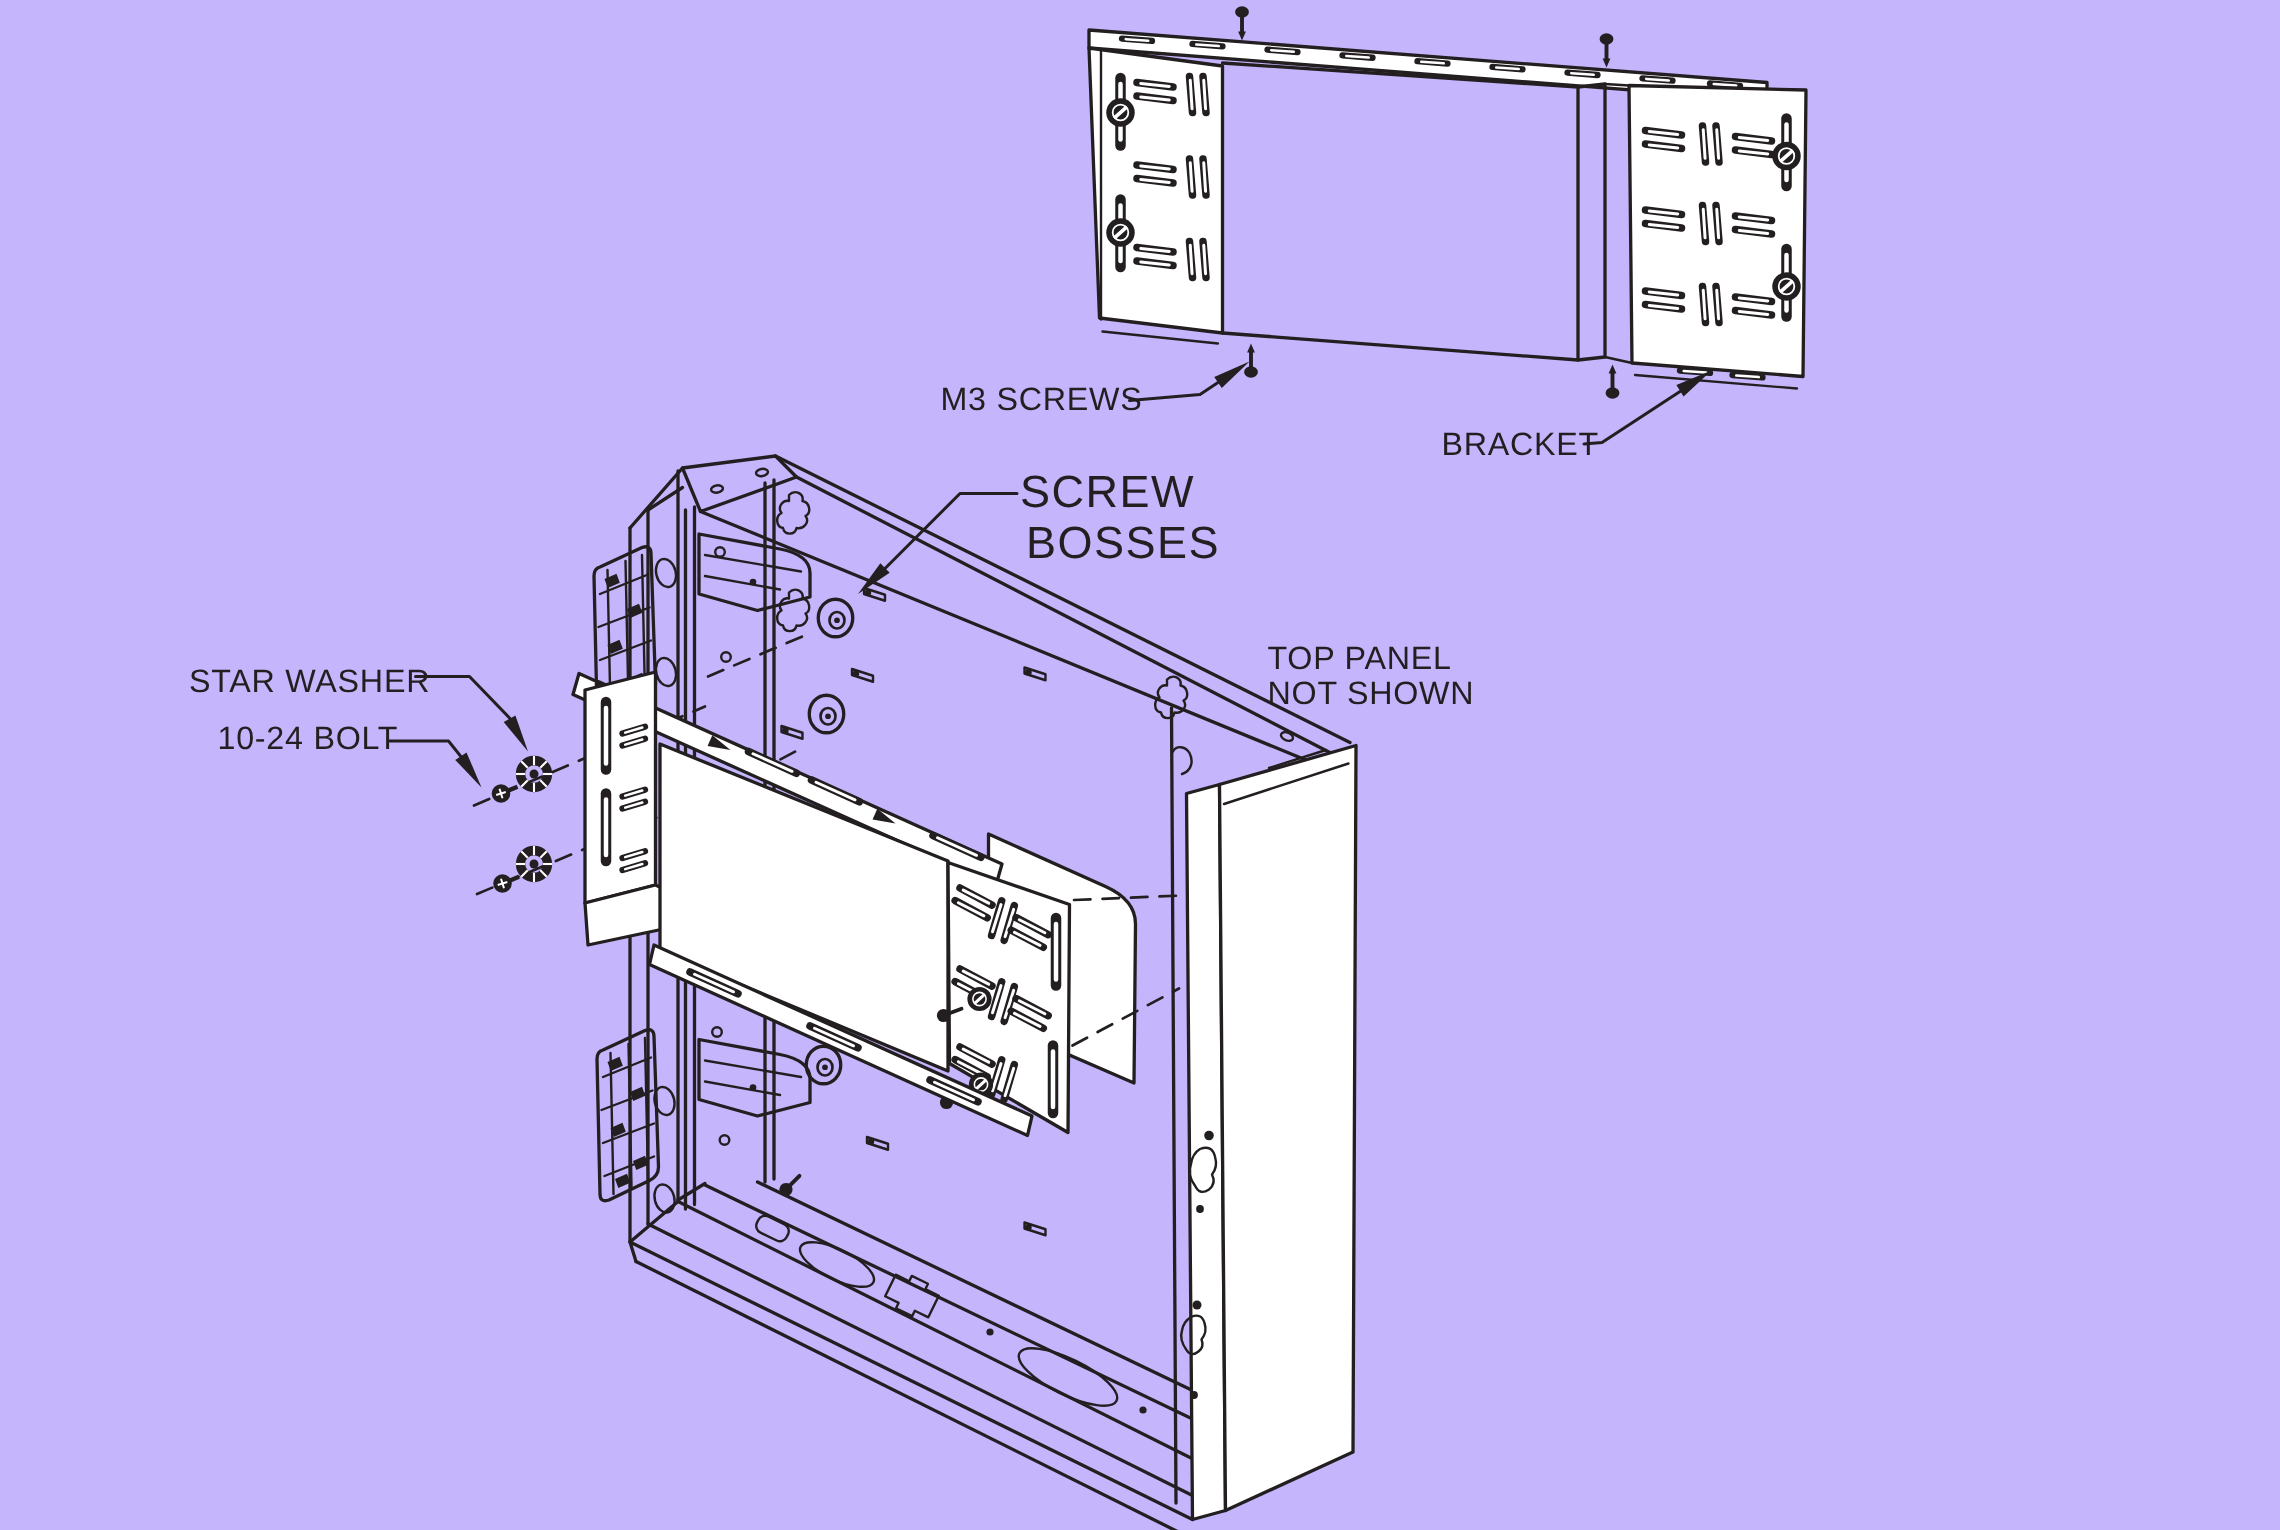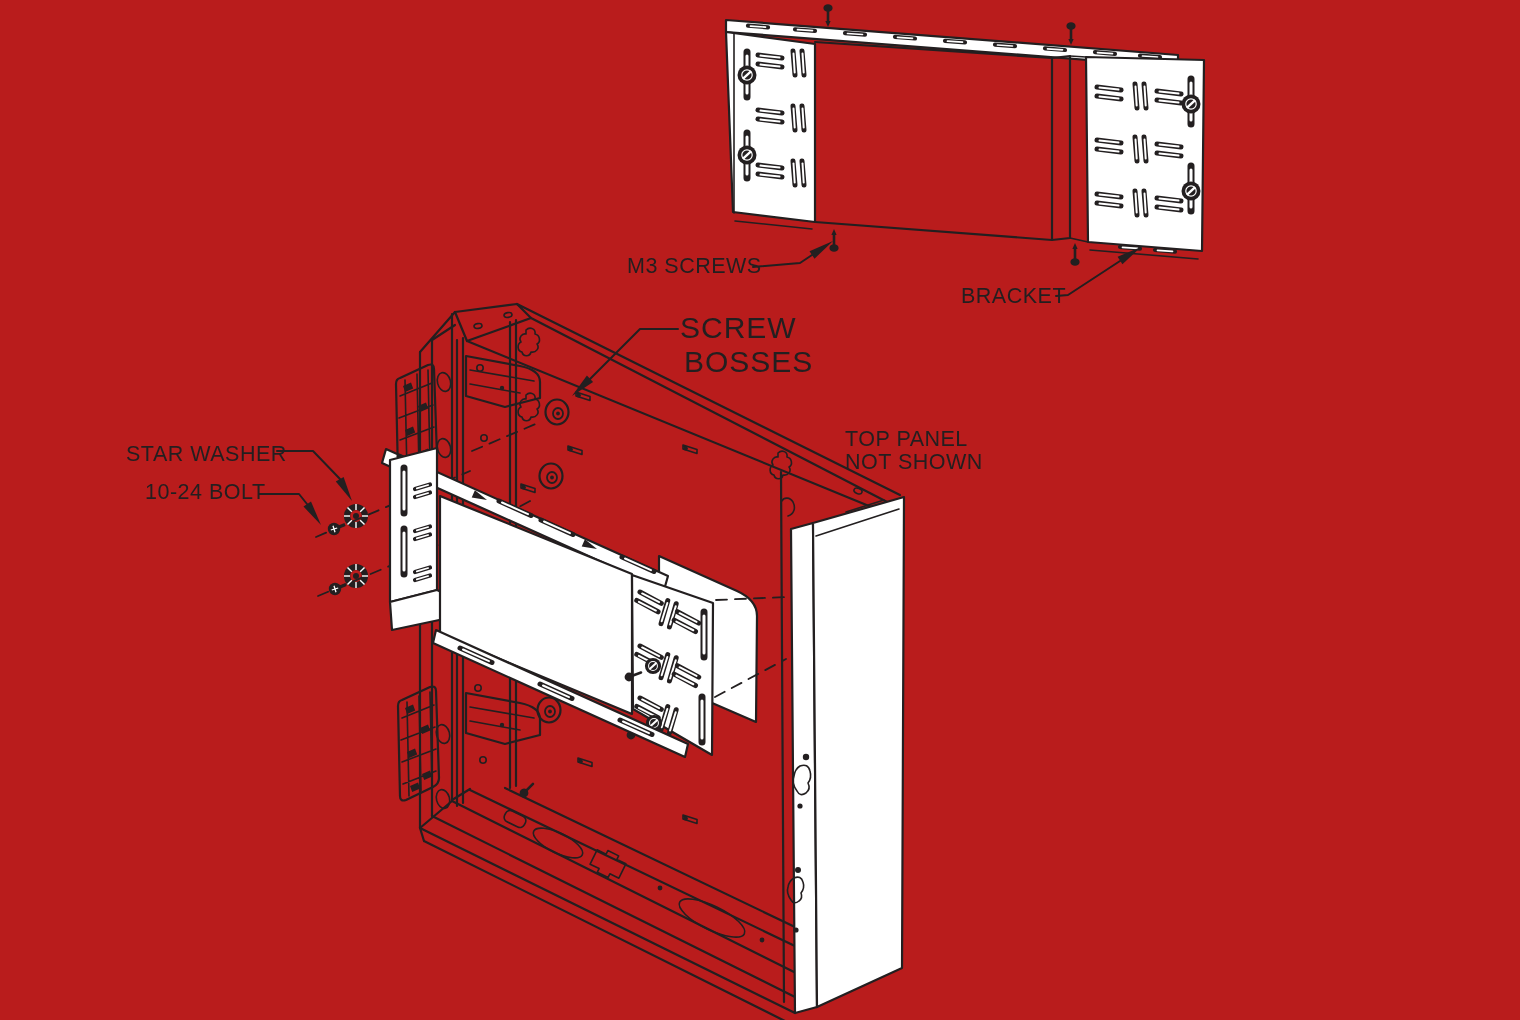--- a/index.html
+++ b/index.html
@@ -1,16 +1,16 @@
 <!DOCTYPE html>
 <html><head>
 <meta charset="utf-8">
 <style>
   html,body{margin:0;padding:0;background:#ffffff;}
-  .stage{position:relative;width:1520px;height:1020px;background:#b91c1c;overflow:hidden;}
+  .stage{position:relative;width:1520px;height:1020px;background:#c4b5fd;overflow:hidden;}
   svg{display:block;}
   .ln{fill:none;stroke:#231f20;stroke-width:2.2;stroke-linejoin:round;stroke-linecap:round;}
   .lnt{fill:none;stroke:#231f20;stroke-width:1.6;stroke-linejoin:round;stroke-linecap:round;}
   .wfill{fill:#ffffff;stroke:#231f20;stroke-width:2.2;stroke-linejoin:round;}
   .so{stroke:#231f20;stroke-width:5;stroke-linecap:round;fill:none;}
   .si{stroke:#ffffff;stroke-width:2;stroke-linecap:round;fill:none;}
   .fl{fill:#231f20;stroke:none;}
   .dash{fill:none;stroke:#231f20;stroke-width:1.8;stroke-dasharray:11 8;stroke-linecap:round;}
   .ldr{fill:none;stroke:#231f20;stroke-width:2;stroke-linejoin:round;stroke-linecap:round;}
   .lbl{font-family:"Liberation Sans","DejaVu Sans",sans-serif;fill:#231f20;letter-spacing:0.5px;}

